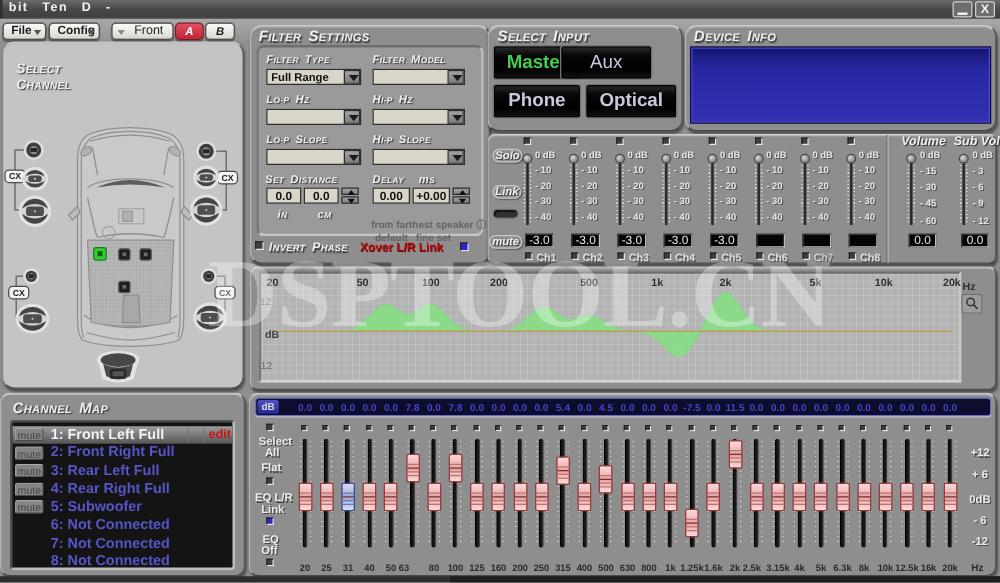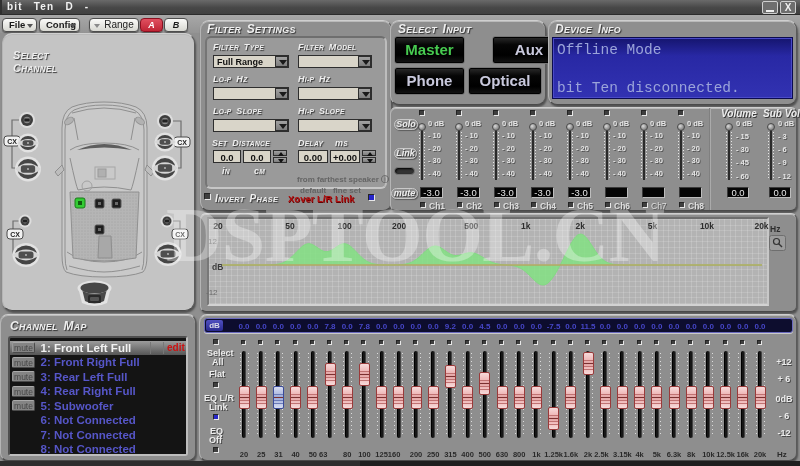--- a/index.html
+++ b/index.html
@@ -44,21 +44,21 @@
     <div class="tri" style="right:3px;top:5px;border-left:3.5px solid transparent;border-right:3.5px solid transparent;border-top:4.5px solid #555;"></div>
   </div>
 <div class="abs" style="left:39px;top:18px;width:41px;height:14px;background:linear-gradient(#fafaf8,#d8d8d2);
      border:1px solid #4e4e4e;border-radius:4px;box-shadow:0 1px 1px rgba(0,0,0,0.4);">
      <div style="font-size:9.5px;font-weight:bold;color:#1a1a1a;text-align:center;line-height:12px;text-align:left;padding-left:6px;">Config</div>
     <div class="tri" style="right:3px;top:5px;border-left:3.5px solid transparent;border-right:3.5px solid transparent;border-top:4.5px solid #555;"></div>
   </div>
 <div class="abs" style="left:89px;top:18px;width:50px;height:14px;background:linear-gradient(#fafaf8,#d8d8d2);
      border:1px solid #4e4e4e;border-radius:4px;box-shadow:0 1px 1px rgba(0,0,0,0.4);">
      <div class="tri" style="left:4px;top:5px;border-left:3.5px solid transparent;border-right:3.5px solid transparent;border-top:4.5px solid #8a8a8a;"></div>
-    <div style="font-size:9.5px;font-weight:bold;color:#1a1a1a;text-align:center;line-height:12px;padding-left:10px;"><span style="font-weight:normal;font-size:10px;color:#222;">Range</span></div>
+    <div style="font-size:9.5px;font-weight:bold;color:#1a1a1a;text-align:center;line-height:12px;padding-left:10px;"><span style="font-weight:normal;font-size:10px;color:#222;">Front</span></div>
   </div>
 <div class="abs" style="left:140px;top:18px;width:23px;height:14px;background:linear-gradient(#e05060,#c02535);
      border:1px solid #8a1020;border-radius:4px;box-shadow:0 1px 1px rgba(0,0,0,0.4);">
      <div style="font-size:9.5px;font-weight:bold;color:white;text-align:center;line-height:12px;"><i style="font-size:9px;">A</i></div>
   </div>
 <div class="abs" style="left:164px;top:18px;width:24px;height:14px;background:linear-gradient(#fafaf8,#d8d8d2);
      border:1px solid #4e4e4e;border-radius:4px;box-shadow:0 1px 1px rgba(0,0,0,0.4);">
      <div style="font-size:9.5px;font-weight:bold;color:#1a1a1a;text-align:center;line-height:12px;"><i style="font-size:9px;">B</i></div>
   </div>
 <div class="panel" style="left:2px;top:33px;width:193px;height:278px;background:#c4c4c4;border-radius:10px;"></div>
@@ -240,40 +240,38 @@
 <div class="cb" style="left:204px;top:193px;"></div>
 <div class="abs scw" style="left:215px;top:193px;font-size:10px;"><span class="scw"><span class="bc">I</span><span class="smc">NVERT</span> <span class="bc">P</span><span class="smc">HASE</span></span></div>
 <div class="abs" style="left:288px;top:193px;font-size:9.5px;font-weight:bold;color:#b01010;text-shadow:0.5px 0.5px 0 #600;">Xover L/R Link</div>
 <div class="cb" style="left:368px;top:194px;background:#2626ca;"></div>
 <div class="panel" style="left:390px;top:20px;width:156px;height:85px;"></div>
 <div class="abs scw" style="left:398px;top:22px;font-size:12px;"><span class="scw"><span class="bc">S</span><span class="smc">ELECT</span> <span class="bc">I</span><span class="smc">NPUT</span></span></div>
 <div class="abs" style="left:394px;top:36px;width:71px;height:28px;
     background:linear-gradient(#2c2c2c,#060606 30%,#000 70%,#141414);border-radius:3px;
     border:1px solid #777;box-shadow:inset 0 0 0 1px #000;
     color:#47cb50;font-size:15px;font-weight:bold;text-align:center;line-height:26px;">Master</div>
-<div class="abs" style="left:492px;top:36px;width:74px;height:28px;
+<div class="abs" style="left:448px;top:36px;width:74px;height:28px;
     background:linear-gradient(#2c2c2c,#060606 30%,#000 70%,#141414);border-radius:3px;
     border:1px solid #777;box-shadow:inset 0 0 0 1px #000;
-    color:#c9c9dd;font-size:15px;font-weight:bold;text-align:center;line-height:26px;">Aux</div>
+    color:#c9c9dd;font-size:15px;font-weight:normal;text-align:center;line-height:26px;">Aux</div>
 <div class="abs" style="left:394px;top:67px;width:71px;height:28px;
     background:linear-gradient(#2c2c2c,#060606 30%,#000 70%,#141414);border-radius:3px;
     border:1px solid #777;box-shadow:inset 0 0 0 1px #000;
     color:#c9c9dd;font-size:15px;font-weight:bold;text-align:center;line-height:26px;">Phone</div>
 <div class="abs" style="left:468px;top:67px;width:74px;height:28px;
     background:linear-gradient(#2c2c2c,#060606 30%,#000 70%,#141414);border-radius:3px;
     border:1px solid #777;box-shadow:inset 0 0 0 1px #000;
     color:#c9c9dd;font-size:15px;font-weight:bold;text-align:center;line-height:26px;">Optical</div>
 <div class="panel" style="left:548px;top:20px;width:249px;height:85px;"></div>
 <div class="abs scw" style="left:555px;top:22px;font-size:12px;"><span class="scw"><span class="bc">D</span><span class="smc">EVICE</span> <span class="bc">I</span><span class="smc">NFO</span></span></div>
 <div class="abs" style="left:552px;top:37px;width:241px;height:62px;
  background:linear-gradient(#15156e,#2828a4 30%,#3232b2);border:1px solid #0b0b50;
  box-shadow:inset 0 0 0 1px #4a4ac8;font-family:'Liberation Mono',monospace;
  color:#9ba4da;font-size:14.5px;">
- <div class="abs" style="left:4px;top:4px;">Offline Mode</div>
- <div class="abs" style="left:4px;top:42px;">bit Ten disconnected.</div>
 </div>
 <div class="panel" style="left:390px;top:107px;width:407px;height:104px;border-radius:6px;"></div>
 <div class="abs" style="left:394px;top:119px;width:24px;height:11px;
         border-radius:5.5px;border:1px solid #c9c9c9;box-shadow:1px 1px 1px rgba(0,0,0,0.35);
         font-size:9px;font-weight:bold;font-style:italic;color:#ededed;text-shadow:1px 1px 0 #444;
         text-align:center;line-height:9px;">Solo</div>
 <div class="abs" style="left:394px;top:148px;width:23px;height:11px;
         border-radius:5.5px;border:1px solid #c9c9c9;box-shadow:1px 1px 1px rgba(0,0,0,0.35);
         font-size:9px;font-weight:bold;font-style:italic;color:#ededed;text-shadow:1px 1px 0 #444;
         text-align:center;line-height:9px;">Link</div>
@@ -616,39 +614,39 @@
     <div class="abs" style="left:377.1px;top:353px;width:1px;height:83px;background-image:repeating-linear-gradient(#dcdcdc 0 1px,transparent 1px 4px);"></div>
     <div class="abs" style="left:385.1px;top:353px;width:1px;height:83px;background-image:repeating-linear-gradient(#dcdcdc 0 1px,transparent 1px 4px);"></div>
 <div class="abs" style="left:370.6px;top:450px;width:22px;text-align:center;font-size:7.5px;font-weight:bold;color:#2a2a2a;">125</div>
 <div class="abs" style="left:386.79999999999995px;top:321.5px;width:24px;text-align:center;font-size:8px;
     font-weight:bold;color:#4646c8;">0.0</div>
 <div class="cb" style="left:395.79999999999995px;top:340px;width:5px;height:5px;"></div>
 <div class="abs" style="left:396.79999999999995px;top:351px;width:4px;height:87px;background:#161616;
     border-radius:2px;border-left:1px solid #000;border-right:1px solid #444;"></div>
     <div class="abs" style="left:394.29999999999995px;top:353px;width:1px;height:83px;background-image:repeating-linear-gradient(#dcdcdc 0 1px,transparent 1px 4px);"></div>
     <div class="abs" style="left:402.29999999999995px;top:353px;width:1px;height:83px;background-image:repeating-linear-gradient(#dcdcdc 0 1px,transparent 1px 4px);"></div>
-<div class="abs" style="left:387.79999999999995px;top:450px;width:22px;text-align:left;font-size:7.5px;font-weight:bold;color:#2a2a2a;">160</div>
+<div class="abs" style="left:387.79999999999995px;top:450px;width:22px;text-align:center;font-size:7.5px;font-weight:bold;color:#2a2a2a;">160</div>
 <div class="abs" style="left:404.0px;top:321.5px;width:24px;text-align:center;font-size:8px;
     font-weight:bold;color:#4646c8;">0.0</div>
 <div class="cb" style="left:413.0px;top:340px;width:5px;height:5px;"></div>
 <div class="abs" style="left:414.0px;top:351px;width:4px;height:87px;background:#161616;
     border-radius:2px;border-left:1px solid #000;border-right:1px solid #444;"></div>
     <div class="abs" style="left:411.5px;top:353px;width:1px;height:83px;background-image:repeating-linear-gradient(#dcdcdc 0 1px,transparent 1px 4px);"></div>
     <div class="abs" style="left:419.5px;top:353px;width:1px;height:83px;background-image:repeating-linear-gradient(#dcdcdc 0 1px,transparent 1px 4px);"></div>
 <div class="abs" style="left:405.0px;top:450px;width:22px;text-align:center;font-size:7.5px;font-weight:bold;color:#2a2a2a;">200</div>
 <div class="abs" style="left:421.2px;top:321.5px;width:24px;text-align:center;font-size:8px;
     font-weight:bold;color:#4646c8;">0.0</div>
 <div class="cb" style="left:430.2px;top:340px;width:5px;height:5px;"></div>
 <div class="abs" style="left:431.2px;top:351px;width:4px;height:87px;background:#161616;
     border-radius:2px;border-left:1px solid #000;border-right:1px solid #444;"></div>
     <div class="abs" style="left:428.7px;top:353px;width:1px;height:83px;background-image:repeating-linear-gradient(#dcdcdc 0 1px,transparent 1px 4px);"></div>
     <div class="abs" style="left:436.7px;top:353px;width:1px;height:83px;background-image:repeating-linear-gradient(#dcdcdc 0 1px,transparent 1px 4px);"></div>
 <div class="abs" style="left:422.2px;top:450px;width:22px;text-align:center;font-size:7.5px;font-weight:bold;color:#2a2a2a;">250</div>
 <div class="abs" style="left:438.4px;top:321.5px;width:24px;text-align:center;font-size:8px;
-    font-weight:bold;color:#4646c8;">9.2</div>
+    font-weight:bold;color:#4646c8;">5.4</div>
 <div class="cb" style="left:447.4px;top:340px;width:5px;height:5px;"></div>
 <div class="abs" style="left:448.4px;top:351px;width:4px;height:87px;background:#161616;
     border-radius:2px;border-left:1px solid #000;border-right:1px solid #444;"></div>
     <div class="abs" style="left:445.9px;top:353px;width:1px;height:83px;background-image:repeating-linear-gradient(#dcdcdc 0 1px,transparent 1px 4px);"></div>
     <div class="abs" style="left:453.9px;top:353px;width:1px;height:83px;background-image:repeating-linear-gradient(#dcdcdc 0 1px,transparent 1px 4px);"></div>
 <div class="abs" style="left:439.4px;top:450px;width:22px;text-align:center;font-size:7.5px;font-weight:bold;color:#2a2a2a;">315</div>
 <div class="abs" style="left:455.6px;top:321.5px;width:24px;text-align:center;font-size:8px;
     font-weight:bold;color:#4646c8;">0.0</div>
 <div class="cb" style="left:464.6px;top:340px;width:5px;height:5px;"></div>
 <div class="abs" style="left:465.6px;top:351px;width:4px;height:87px;background:#161616;

